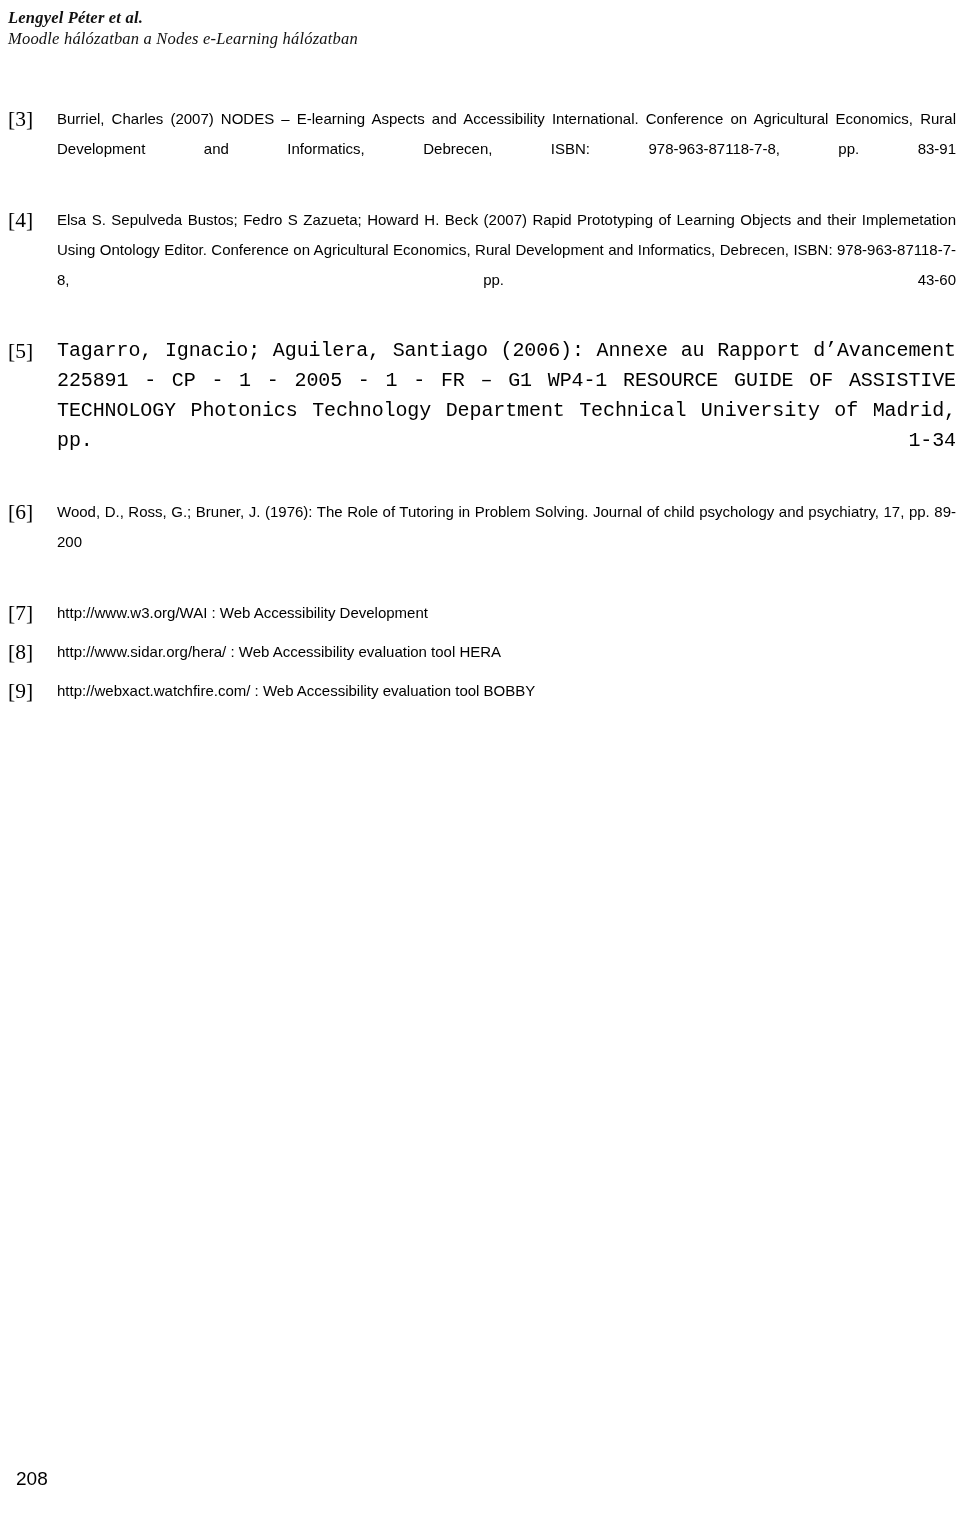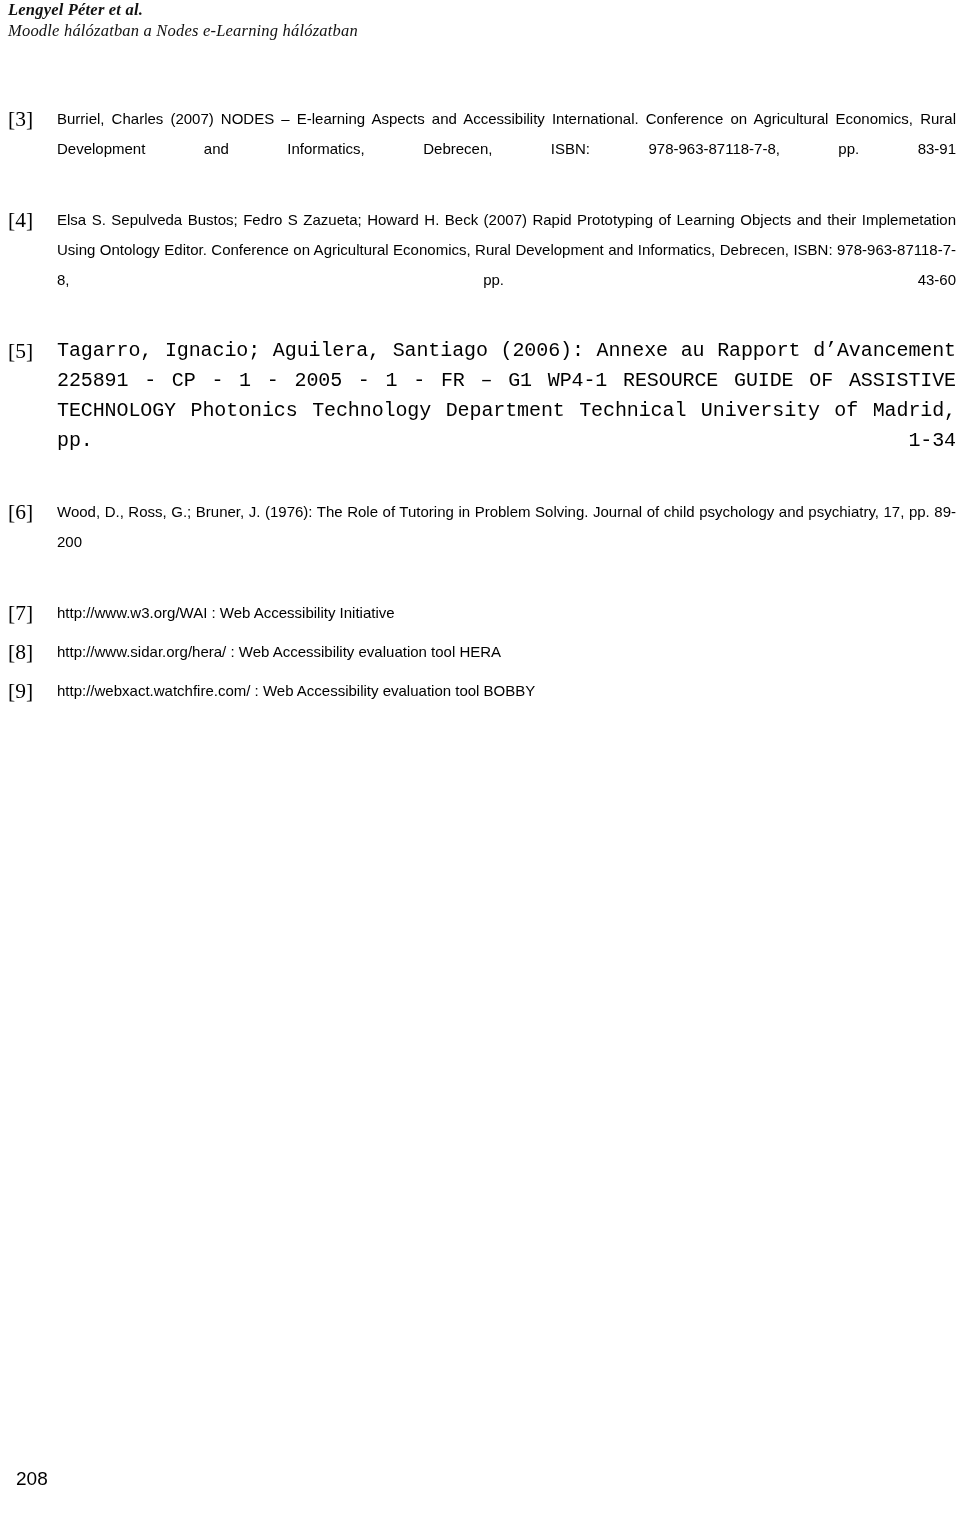--- a/index.html
+++ b/index.html
@@ -14,21 +14,21 @@
     height: 1518px;
     background: #ffffff;
     overflow: hidden;
     color: #000000;
   }
 
   
   .running-header {
     position: absolute;
     left: 8px;
-    top: 0px;
+    top: 8px;
     width: 900px;
   }
 
   .running-header .hdr-line {
     font-family: "Liberation Serif", "DejaVu Serif", serif;
     font-style: italic;
     color: #111111;
     white-space: nowrap;
   }
 
@@ -145,21 +145,21 @@
       <span class="ref-body">Tagarro, Ignacio; Aguilera, Santiago (2006): Annexe au Rapport d’Avancement 225891 - CP - 1 - 2005 - 1 - FR – G1 WP4-1 RESOURCE GUIDE OF ASSISTIVE TECHNOLOGY Photonics Technology Department Technical University of Madrid, pp. 1-34</span>
     </div>
 
     <div class="ref-item">
       <span class="ref-marker">[6]</span>
       <span class="ref-body">Wood, D., Ross, G.; Bruner, J. (1976): The Role of Tutoring in Problem Solving. Journal of child psychology and psychiatry, 17, pp. 89-200</span>
     </div>
 
     <div class="ref-item tight">
       <span class="ref-marker">[7]</span>
-      <span class="ref-body nojustify">http://www.w3.org/WAI : Web Accessibility Initiative</span>
+      <span class="ref-body nojustify">http://www.w3.org/WAI : Web Accessibility Development</span>
     </div>
 
     <div class="ref-item tight">
       <span class="ref-marker">[8]</span>
       <span class="ref-body nojustify">http://www.sidar.org/hera/ : Web Accessibility evaluation tool HERA</span>
     </div>
 
     <div class="ref-item tight">
       <span class="ref-marker">[9]</span>
       <span class="ref-body nojustify">http://webxact.watchfire.com/ : Web Accessibility evaluation tool BOBBY</span>

